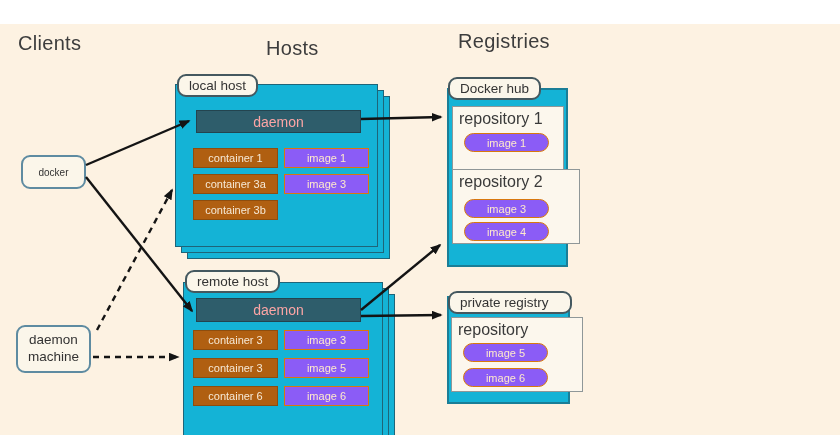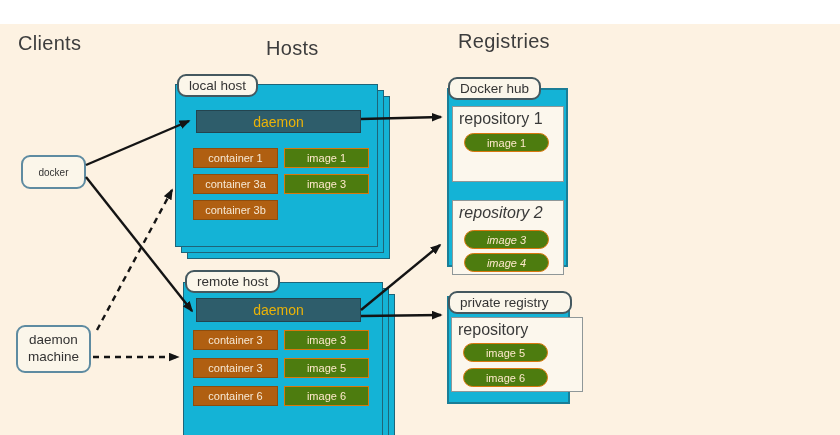--- a/index.html
+++ b/index.html
@@ -21,28 +21,28 @@
     font-size:13.5px;color:#333;display:flex;align-items:center;
     padding:2px 10px;box-sizing:border-box;z-index:30;white-space:nowrap;
   }
   .sheet{
     position:absolute;background:#14b3d6;border:1.5px solid rgba(35,60,70,.65);
     box-sizing:border-box;
   }
   .panel{position:absolute;background:#14b3d6;border:1.5px solid rgba(35,60,70,.65);box-sizing:border-box;z-index:20;}
   .daemon{
     position:absolute;background:#2e5d6b;border:1px solid #23444f;box-sizing:border-box;
-    color:#eab308;font-size:14px;display:flex;align-items:center;justify-content:center;
+    color:#fca5a5;font-size:14px;display:flex;align-items:center;justify-content:center;
   }
   .pill{
     box-sizing:border-box;border-radius:0;font-size:11px;display:flex;
     align-items:center;justify-content:center;white-space:nowrap;
   }
   .pill.container{background:#b05f11;border:1.5px solid #8e4d0d;color:#f6e9d6;}
-  .pill.image{background:#4d7c0f;border:1.5px solid #d8780e;color:#ffe9cc;}
+  .pill.image{background:#8b5cf6;border:1.5px solid #d8780e;color:#ffe9cc;}
   .pillcol{position:absolute;display:flex;flex-direction:column;}
   .registry-box{position:absolute;background:#14b3d6;border:2px solid #1a7e97;box-sizing:border-box;z-index:20;}
   .repo{
     position:absolute;background:#fcf7ed;border:1.5px solid #8f9798;box-sizing:border-box;z-index:25;
   }
   .repo-title{position:absolute;left:6px;top:3px;font-size:16px;color:#3a3a3a;white-space:nowrap;}
   .repo .pill{position:absolute;width:85px;height:19px;border-radius:9.5px;}
   .arrows{position:absolute;left:0;top:0;z-index:60;pointer-events:none;}
   .bottom-strip{position:absolute;left:0;bottom:0;width:840px;height:4px;background:#ffffff;z-index:70;}
 </style>
@@ -95,21 +95,21 @@
     <div class="tag-label" style="left:185px;top:246px;height:23px;">remote host</div>
   </div>
 
   <div>
     <div class="registry-box" style="left:447px;top:64px;width:121px;height:179px;"></div>
     <div class="tag-label" style="left:448px;top:53px;height:23px;border-color:#44585f;">Docker hub</div>
     <div class="repo" style="left:452px;top:82px;width:112px;height:76px;">
       <div class="repo-title">repository 1</div>
       <div class="pill image" style="left:11px;top:26px;">image 1</div>
     </div>
-    <div class="repo" style="left:452px;top:176px;width:112px;height:75px;font-style:italic;">
+    <div class="repo" style="left:452px;top:145px;width:128px;height:75px;">
       <div class="repo-title">repository 2</div>
       <div class="pill image" style="left:11px;top:29px;">image 3</div>
       <div class="pill image" style="left:11px;top:52px;">image 4</div>
     </div>
   </div>
 
   <div>
     <div class="registry-box" style="left:447px;top:272px;width:123px;height:108px;"></div>
     <div class="tag-label" style="left:448px;top:267px;height:23px;width:124px;border-color:#44585f;">private registry</div>
     <div class="repo" style="left:451px;top:293px;width:132px;height:75px;">

